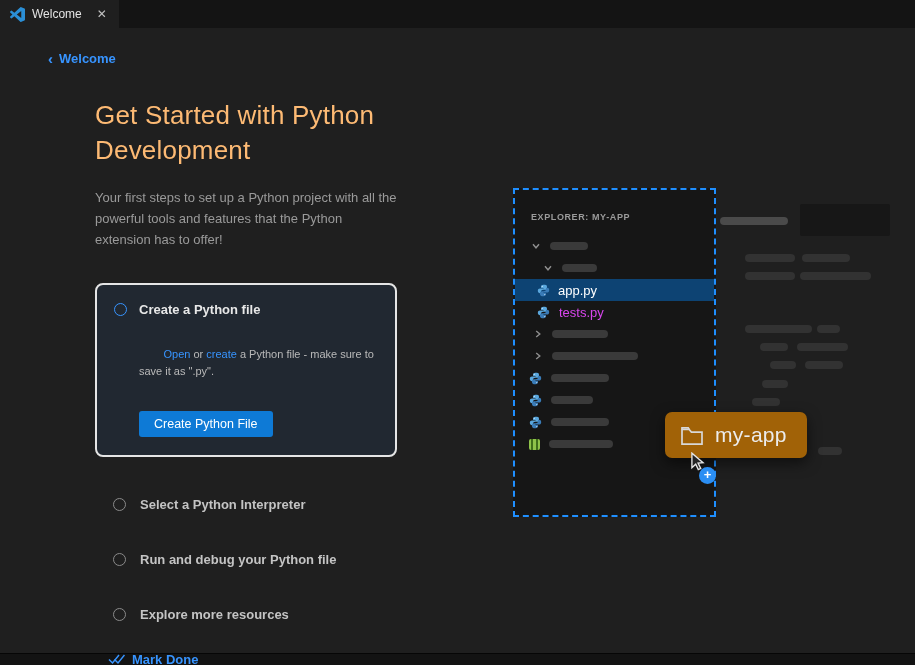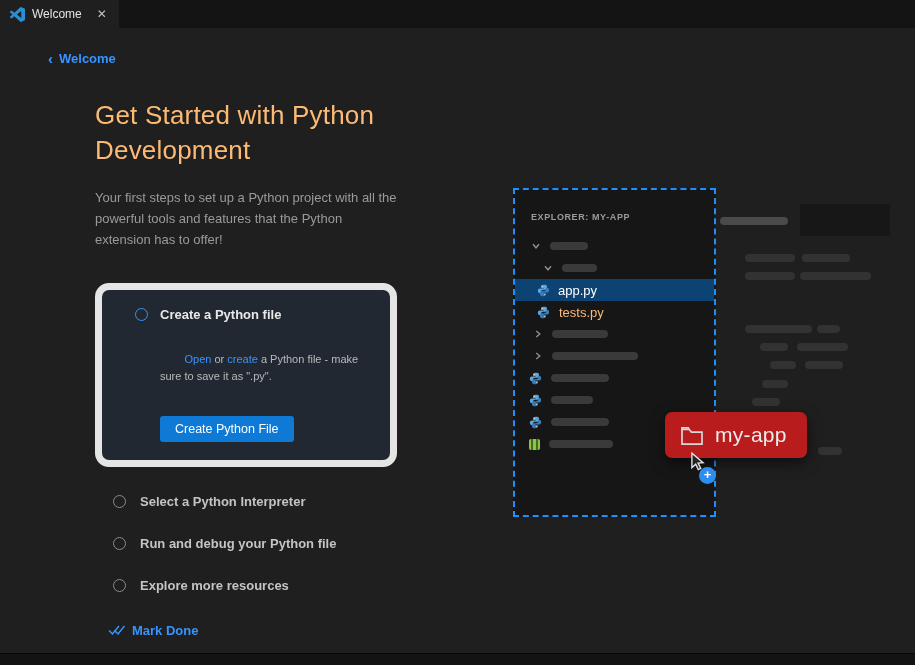--- a/index.html
+++ b/index.html
@@ -28,43 +28,43 @@
     color:#3794ff; font-size:13px; font-weight:700; cursor:pointer;
   }
   .breadcrumb .chev { font-size:15px; line-height:1; }
 
   .left-col { margin:30px 0 0 95px; width:302px; }
   h1.title { font-size:26px; font-weight:400; color:#fdba74; line-height:1.35; letter-spacing:.2px; }
   p.desc { margin-top:20px; font-size:13px; line-height:1.6; color:#9a9a9a; }
 
   
   .step-card {
-    margin-top:32px; border:7px solid #e5e5e5; border-radius:14px;
-    background:#212831; padding:17px 18px 18px 33px; cursor:pointer;
+    margin-top:32px; border:2px solid #e5e5e5; border-radius:8px;
+    background:#212831; padding:17px 18px 18px 17px; cursor:pointer;
   }
   .step-head { display:flex; align-items:center; gap:12px; }
   .radio {
     width:13px; height:13px; border-radius:50%; flex:0 0 13px;
     border:1.6px solid #8a8a8a; background:transparent; cursor:pointer;
   }
   .radio.selected { border-color:#3794ff; }
   .step-title { font-size:13px; font-weight:700; color:#e8e8e8; }
   .step-desc {
     margin:13px 0 0 25px; font-size:11px; line-height:1.5; color:#b9b9b9;
     white-space:pre-wrap;
   }
   .step-desc a { color:#3794ff; text-decoration:none; cursor:pointer; }
   .btn-primary {
     margin:15px 0 0 25px; display:inline-block;
     background:#0e7ad6; color:#ffffff; font-size:12.5px; font-family:inherit;
     border:none; border-radius:3px; padding:6px 15px; cursor:pointer;
   }
 
   
-  .step-row { margin-top:27px; display:flex; align-items:center; gap:14px; cursor:pointer; padding-left:18px; }
+  .step-row { margin-top:40px; display:flex; align-items:center; gap:14px; cursor:pointer; padding-left:18px; }
   .step-row .label { font-size:13px; font-weight:600; color:#c4c4c4; }
 
   .mark-done {
     margin:30px 0 0 13px; display:inline-flex; align-items:center; gap:7px;
     color:#3794ff; font-size:13px; font-weight:600; cursor:pointer;
   }
 
   
   .illustration { position:absolute; inset:0; pointer-events:none; }
   .skel { position:absolute; background:#323232; height:8px; border-radius:4px; }
@@ -75,33 +75,33 @@
     position:absolute; left:513px; top:160px; width:203px; height:329px;
     background:#161616; border:2px dashed #1f8fff;
   }
   .explorer-header {
     margin:22px 0 0 16px; font-size:9px; font-weight:700;
     letter-spacing:.6px; color:#9b9b9b;
   }
   .tree { margin-top:13px; }
   .tree-row { height:22px; display:flex; align-items:center; gap:9px; }
   .tree-row.selected { background:#0d4373;gap:8px; }
-  .tree-row .fname { font-size:13px; color:#fdba74; }
+  .tree-row .fname { font-size:13px; color:#d946ef; }
   .tree-row.selected .fname { color:#ffffff; }
   .tree-bar { height:8px; border-radius:4px; background:#3a3a3a; }
   .chev-icon { display:inline-flex; color:#8f8f8f; }
 
   .green-file-icon {
     width:11px; height:11px; border-radius:2px;
     background:linear-gradient(90deg,#8fc24a 0 2px,#3f6d1a 2px 4px,#8fc24a 4px 7px,#3f6d1a 7px 9px,#8fc24a 9px 11px);
   }
 
   .drag-tooltip {
     position:absolute; left:665px; top:384px; z-index:3;
-    background:#b91c1c; border-radius:7px; box-shadow:0 5px 14px rgba(0,0,0,.55);
+    background:#a16207; border-radius:7px; box-shadow:0 5px 14px rgba(0,0,0,.55);
     display:flex; align-items:center; gap:11px; padding:11px 20px 11px 15px;
   }
   .drag-tooltip .tip-label { font-size:21px; color:#ececec; letter-spacing:.3px; }
 
   .cursor-arrow { position:absolute; left:690px; top:424px; z-index:4; }
   .plus-badge {
     position:absolute; left:699px; top:439px; z-index:4;
     width:17px; height:17px; border-radius:50%; background:#2b8ef3;
     color:#ffffff; font-size:13px; font-weight:700; line-height:16px; text-align:center;
   }

